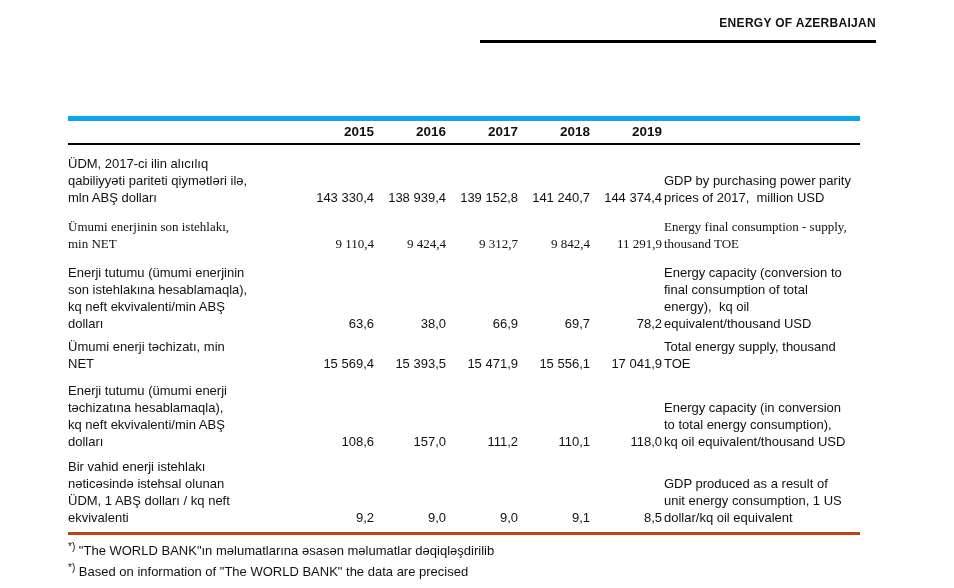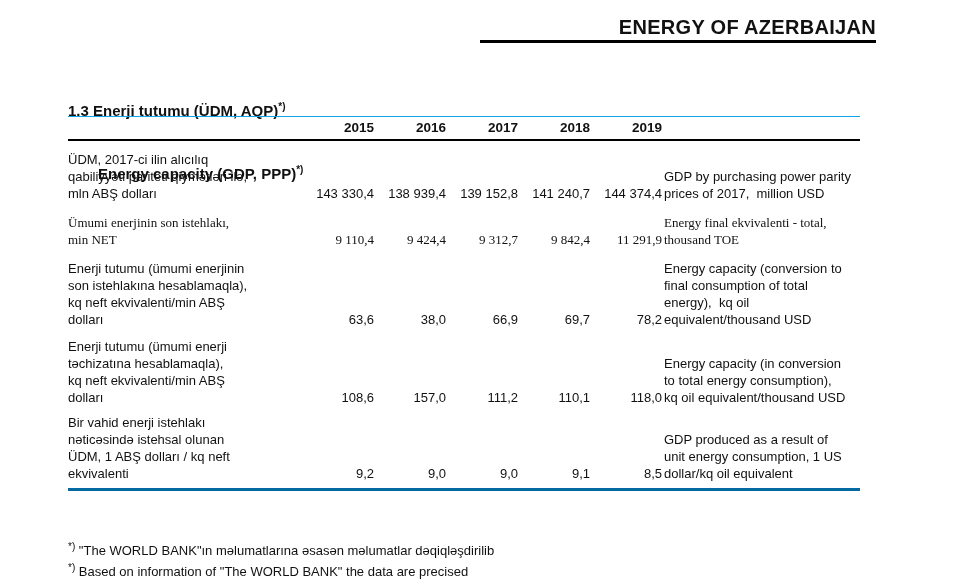--- a/index.html
+++ b/index.html
@@ -18,21 +18,21 @@
   .page {
     position: relative;
     width: 954px;
     height: 588px;
   }
   
   .page-header-title {
     position: absolute;
     top: 16px;
     right: 78px;
-    font-size: 20px;
+    font-size: 12px;
     font-weight: bold;
     letter-spacing: 0.3px;
     white-space: pre;
   }
   .header-rule {
     position: absolute;
     top: 40px;
     left: 480px;
     right: 78px;
     height: 3px;
@@ -62,64 +62,60 @@
     left: 68px;
     top: 116px;
     width: 792px;
     border-collapse: collapse;
     table-layout: fixed;
   }
   col.c-az  { width: 236px; }
   col.c-yr  { width: 72px; }
   col.c-en  { width: 196px; }
   table.stat thead th {
-    border-top: 1px solid #0ea5e9;
+    border-top: 5px solid #0ea5e9;
     border-bottom: 2px solid #000000;
     font-size: 13.5px;
     font-weight: bold;
     text-align: right;
     padding: 3px 2px 4px 0;
   }
   table.stat td {
     vertical-align: bottom;
     font-size: 13px;
     line-height: 17px;
     padding: 0 2px 0 0;
   }
   td.lbl-az { white-space: pre; padding-right: 4px; }
   td.lbl-en { white-space: pre; padding-left: 10px; overflow: visible; }
   td.val    { text-align: right; white-space: pre; }
   tr.r1 td { padding-top: 10px; margin-top: 13px; }
   tr.r2 td { padding-top: 12px; font-family: Liberation Serif, serif; }
   tr.r3 td { padding-top: 12px; margin-left: 26px; }
   tr.r4 td { padding-top: 6px; }
   tr.r5 td { padding-top: 10px; }
-  tr.r6 td { padding-top: 8px; padding-bottom: 6px; border-bottom: 3px solid #0369a1; }
+  tr.r6 td { padding-top: 8px; padding-bottom: 6px; border-bottom: 3px solid #c2410c; }
   
   .footnotes {
     position: absolute;
     left: 68px;
     top: 540px;
     font-size: 13px;
     line-height: 21px;
   }
   .footnotes .fn-line { white-space: pre; }
 </style>
 </head>
 <body>
 
 <div class="page">
 
   <div class="page-header-title">ENERGY OF AZERBAIJAN</div>
   <div class="header-rule"></div>
 
-  <div class="section-title">
-    <div class="line1"><span>1.3 Enerji tutumu (ÜDM, AQP)</span><sup class="fmark">*)</sup></div>
-    <div class="line2"><span>Energy capacity (GDP, PPP)</span><sup class="fmark">*)</sup></div>
-  </div>
 
   <table class="stat">
     <colgroup>
       <col class="c-az">
         <col class="c-yr">
         <col class="c-yr">
         <col class="c-yr">
         <col class="c-yr">
         <col class="c-yr">
         <col class="c-en">
@@ -149,38 +145,49 @@
 prices of 2017,  million USD</td>
       </tr>
       <tr class="r2">
         <td class="lbl-az">Ümumi enerjinin son istehlakı,
 min NET</td>
         <td class="val">9 110,4</td>
         <td class="val">9 424,4</td>
         <td class="val">9 312,7</td>
         <td class="val">9 842,4</td>
         <td class="val">11 291,9</td>
-        <td class="lbl-en">Energy final ekvivalenti - total,
+        <td class="lbl-en">Energy final consumption - supply,
 thousand TOE</td>
       </tr>
       <tr class="r3">
         <td class="lbl-az">Enerji tutumu (ümumi enerjinin
 son istehlakına hesablamaqla),
 kq neft ekvivalenti/min ABŞ
 dolları</td>
         <td class="val">63,6</td>
         <td class="val">38,0</td>
         <td class="val">66,9</td>
         <td class="val">69,7</td>
         <td class="val">78,2</td>
         <td class="lbl-en">Energy capacity (conversion to
 final consumption of total
 energy),  kq oil
 equivalent/thousand USD</td>
       </tr>
+      <tr class="r4">
+        <td class="lbl-az">Ümumi enerji təchizatı, min
+NET</td>
+        <td class="val">15 569,4</td>
+        <td class="val">15 393,5</td>
+        <td class="val">15 471,9</td>
+        <td class="val">15 556,1</td>
+        <td class="val">17 041,9</td>
+        <td class="lbl-en">Total energy supply, thousand
+TOE</td>
+      </tr>
       <tr class="r5">
         <td class="lbl-az">Enerji tutumu (ümumi enerji
 təchizatına hesablamaqla),
 kq neft ekvivalenti/min ABŞ
 dolları</td>
         <td class="val">108,6</td>
         <td class="val">157,0</td>
         <td class="val">111,2</td>
         <td class="val">110,1</td>
         <td class="val">118,0</td>

